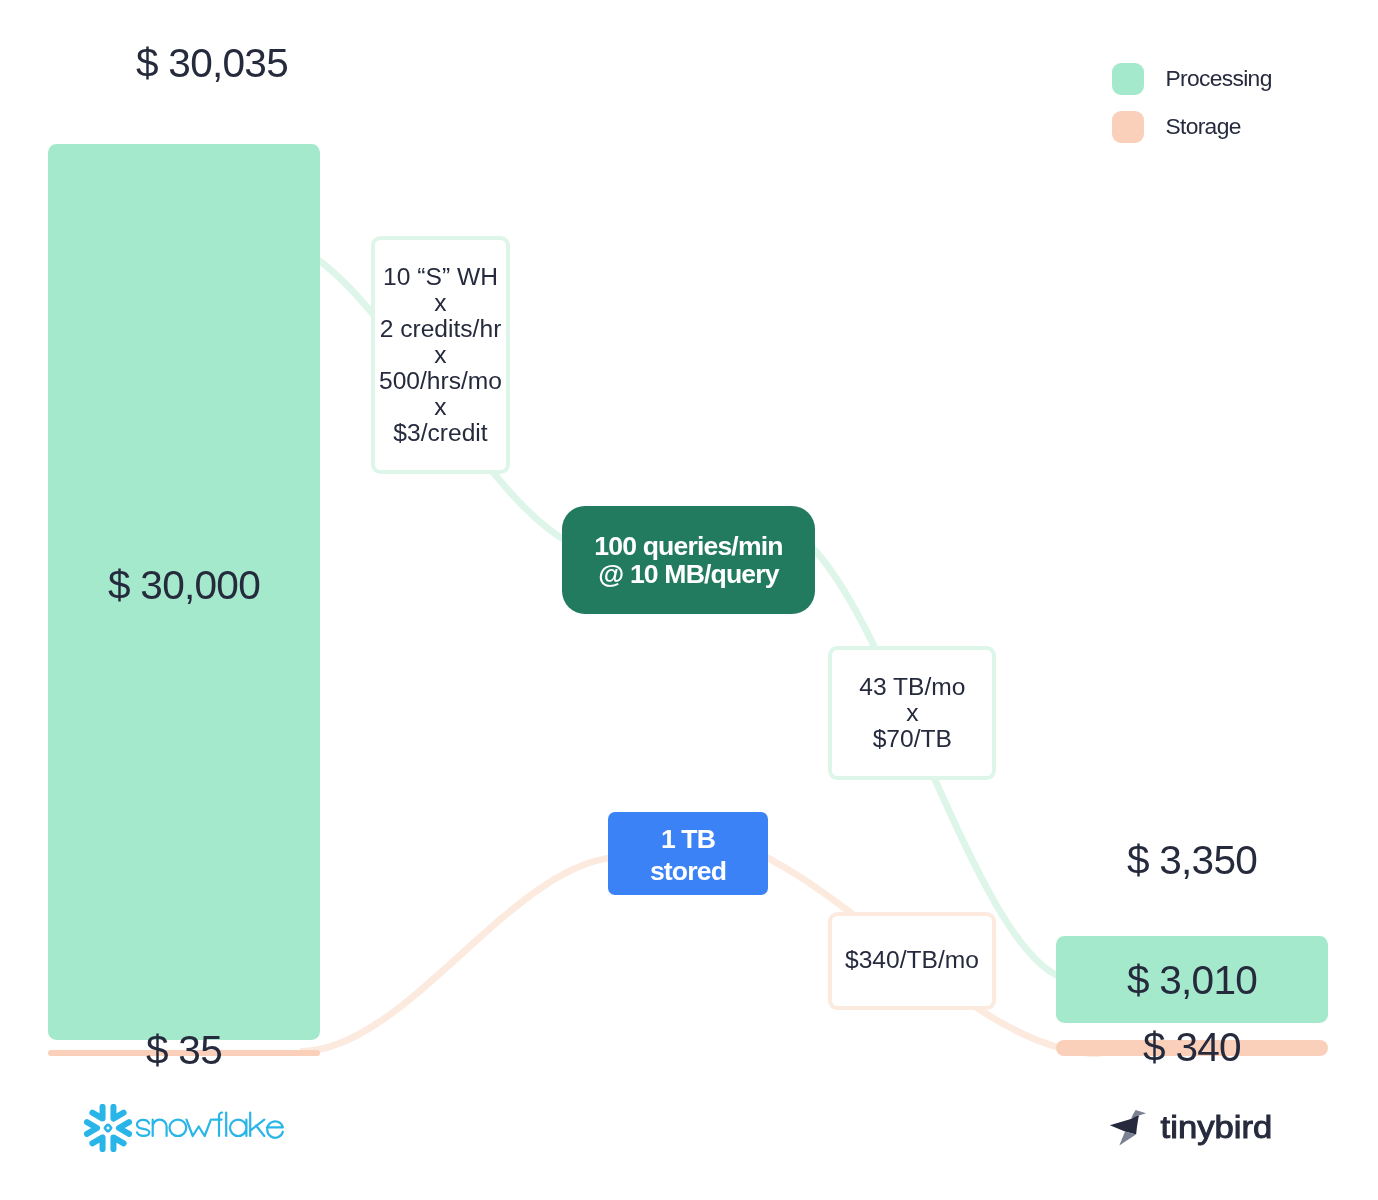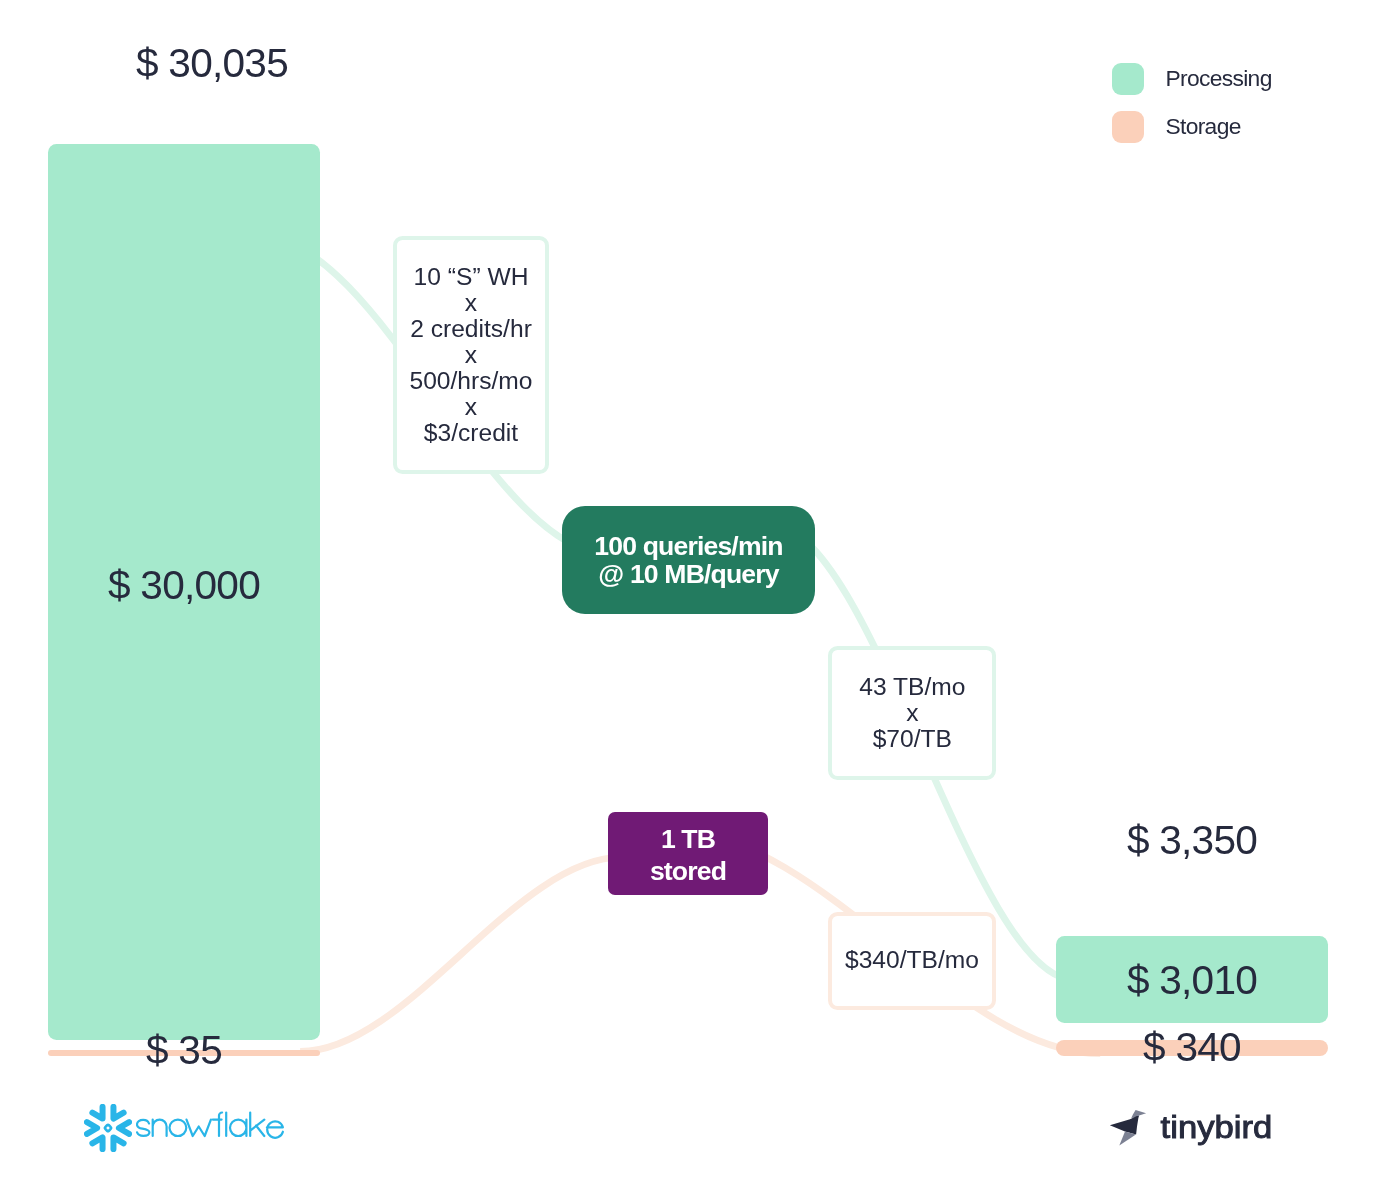--- a/index.html
+++ b/index.html
@@ -22,21 +22,21 @@
   .callout{position:absolute;background:#ffffff;border:4px solid #DEF5EA;
            border-radius:9.5px;box-sizing:border-box;color:#262A3D;
            font-size:24.6px;line-height:26.1px;text-align:center;
            display:flex;align-items:center;justify-content:center;}
   .callout.stor{border-color:#FCEADF;padding-bottom:1.6px;}
 
   .chip{position:absolute;border-radius:7px;box-sizing:border-box;
         color:#ffffff;font-size:26.6px;line-height:28.4px;font-weight:bold;letter-spacing:-0.85px;
         text-align:center;display:flex;align-items:center;justify-content:center;}
   .chip-proc{background:#237B5F;border-radius:23px;}
-  .chip-stor{background:#701a75;line-height:31.9px;padding-top:5px;}
+  .chip-stor{background:#3b82f6;line-height:31.9px;padding-top:5px;}
 
   
   .legend{position:absolute;}
   .legend-row{position:absolute;display:flex;align-items:center;}
   .legend-swatch{width:32px;height:32px;border-radius:9px;}
   .legend-label{margin-left:21px;color:#262A3D;font-size:22.8px;line-height:22.8px;letter-spacing:-0.65px;}
 
   .logo{position:absolute;}
   .wordmark{position:absolute;}
 </style>
@@ -56,25 +56,25 @@
 
   <div class="bar bar-proc" style="left:47.8px;top:144px;width:272.2px;height:896px;border-radius:8.5px;"></div>
   <div class="bar bar-stor" style="left:48px;top:1050px;width:272px;height:6px;border-radius:3px;"></div>
   <div class="bar bar-proc" style="left:1056px;top:936px;width:272px;height:87px;border-radius:8.5px;"></div>
   <div class="bar bar-stor" style="left:1056px;top:1040px;width:272px;height:16px;border-radius:8px;"></div>
 
   <div class="amount" style="left:184px;top:43px;margin-left:28px;">$ 30,035</div>
   <div class="amount" style="left:184px;top:564.6px;">$ 30,000</div>
   <div class="amount" style="left:184px;top:1029.6px;">$ 35</div>
 
-  <div class="amount" style="left:1192px;top:820px;">$ 3,350</div>
+  <div class="amount" style="left:1192px;top:840px;">$ 3,350</div>
   <div class="amount" style="left:1192px;top:960.3px;">$ 3,010</div>
   <div class="amount" style="left:1192px;top:1027.3px;">$ 340</div>
 
-  <div class="callout" style="left:393px;top:235.8px;width:156px;height:238.3px;">
+  <div class="callout" style="left:371px;top:235.8px;width:139px;height:238.3px;">
     <span>10 “S” WH<br>x<br>2 credits/hr<br>x<br>500/hrs/mo<br>x<br>$3/credit</span>
   </div>
 
   <div class="chip chip-proc" style="left:562px;top:506px;width:253px;height:108px;">
     <span>100 queries/min<br>@ 10 MB/query</span>
   </div>
 
   <div class="callout" style="left:828.4px;top:645.5px;width:167.9px;height:134.6px;">
     <span>43 TB/mo<br>x<br>$70/TB</span>
   </div>

